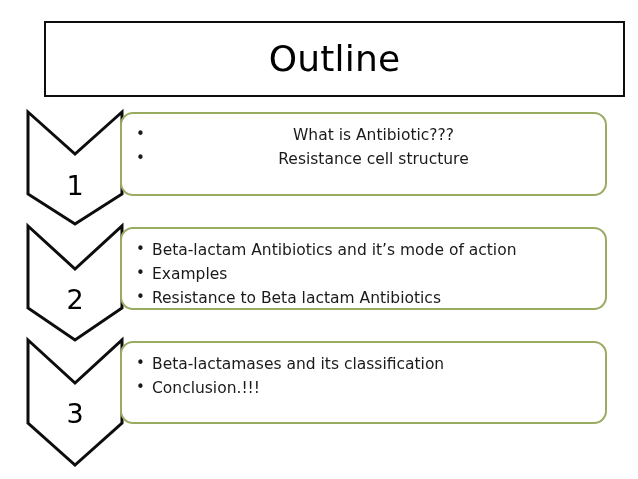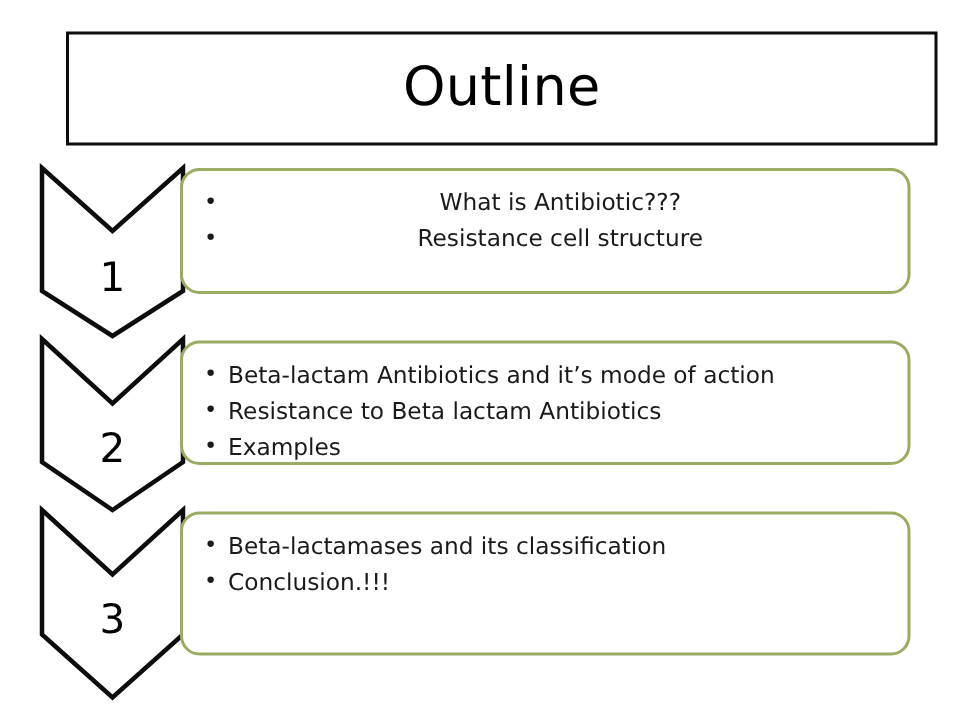--- a/index.html
+++ b/index.html
@@ -138,34 +138,34 @@
   <div class="row" style="top:224px;height:118px;">
     <div class="chevron" style="top:0;">
       <svg width="98" height="118" viewBox="0 0 98 118" xmlns="http://www.w3.org/2000/svg" aria-hidden="true">
         <polygon points="2,2 49,45 96,2 96,84 49,116 2,84" fill="#ffffff" stroke="#0d0d0d" stroke-width="3" stroke-linejoin="miter"></polygon>
       </svg>
       <div class="chevron-num" style="top:62px;">2</div>
     </div>
     <div class="content-box" style="top:3px;height:83px;">
       <ul class="bullets">
         <li>Beta-lactam Antibiotics and it’s mode of action</li>
+        <li>Examples</li>
         <li>Resistance to Beta lactam Antibiotics</li>
-        <li>Examples</li>
       </ul>
     </div>
   </div>
 
   <div class="row" style="top:338px;height:130px;">
     <div class="chevron" style="top:0;">
       <svg width="98" height="130" viewBox="0 0 98 130" xmlns="http://www.w3.org/2000/svg" aria-hidden="true">
         <polygon points="2,2 49,45 96,2 96,85 49,127 2,85" fill="#ffffff" stroke="#0d0d0d" stroke-width="3" stroke-linejoin="miter"></polygon>
       </svg>
       <div class="chevron-num" style="top:62px;">3</div>
     </div>
-    <div class="content-box" style="top:3px;height:96px;">
+    <div class="content-box" style="top:3px;height:83px;">
       <ul class="bullets">
         <li>Beta-lactamases and its classification</li>
         <li>Conclusion.!!!</li>
       </ul>
     </div>
   </div>
 
 </div>
 
 </body></html>

